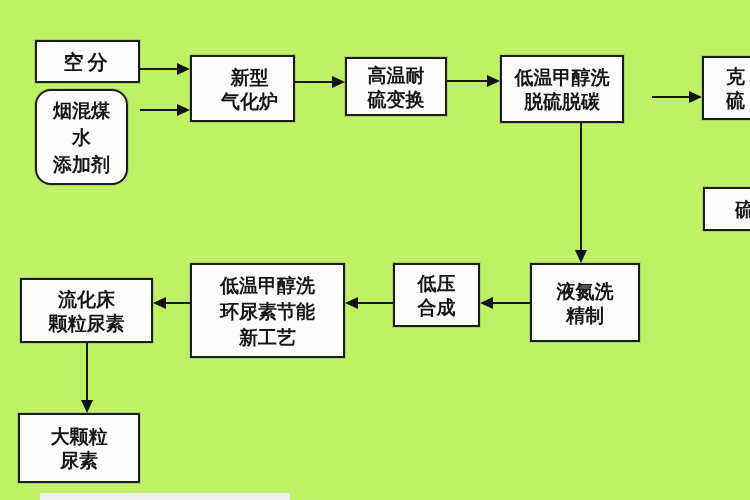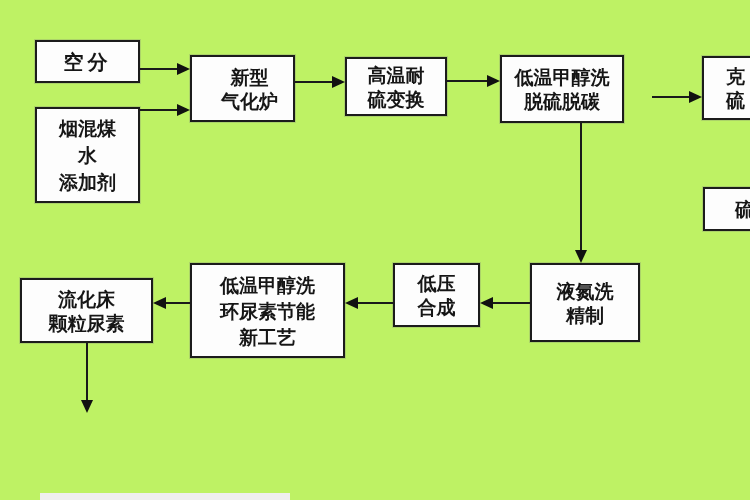--- a/index.html
+++ b/index.html
@@ -55,21 +55,21 @@
 </style>
 </head>
 <body>
 
 <div id="canvas">
 
   <div class="node" style="left:35px; top:40px; width:105px; height:43px; font-size:20px; letter-spacing:4px;">
     <div class="ln">空分</div>
   </div>
 
-  <div class="node" style="left:35px; top:107px; width:105px; height:96px; line-height:27px;">
+  <div class="node" style="left:35px; top:89px; width:93px; height:96px; line-height:27px;border-radius:16px;">
     <div class="ln">烟混煤</div>
     <div class="ln">水</div>
     <div class="ln">添加剂</div>
   </div>
 
   <div class="node" style="left:190px; top:55px; width:105px; height:67px;padding-left:14px;">
     <div class="ln">新型</div>
     <div class="ln">气化炉</div>
   </div>
 
@@ -106,20 +106,24 @@
     <div class="ln">低温甲醇洗</div>
     <div class="ln">环尿素节能</div>
     <div class="ln">新工艺</div>
   </div>
 
   <div class="node" style="left:20px; top:278px; width:133px; height:65px;">
     <div class="ln">流化床</div>
     <div class="ln">颗粒尿素</div>
   </div>
 
+  <div class="node" style="left:18px; top:413px; width:122px; height:70px;">
+    <div class="ln">大颗粒</div>
+    <div class="ln">尿素</div>
+  </div>
 
   <div class="band" style="left:40px; top:493px; width:250px; height:7px;"></div>
 
   <div>
     <div class="hline" style="left:140px; top:68px; width:40px;"></div>
     <div class="head-right" style="left:177px; top:63px;"></div>
   </div>
 
   <div>
     <div class="hline" style="left:140px; top:109px; width:40px;"></div>

